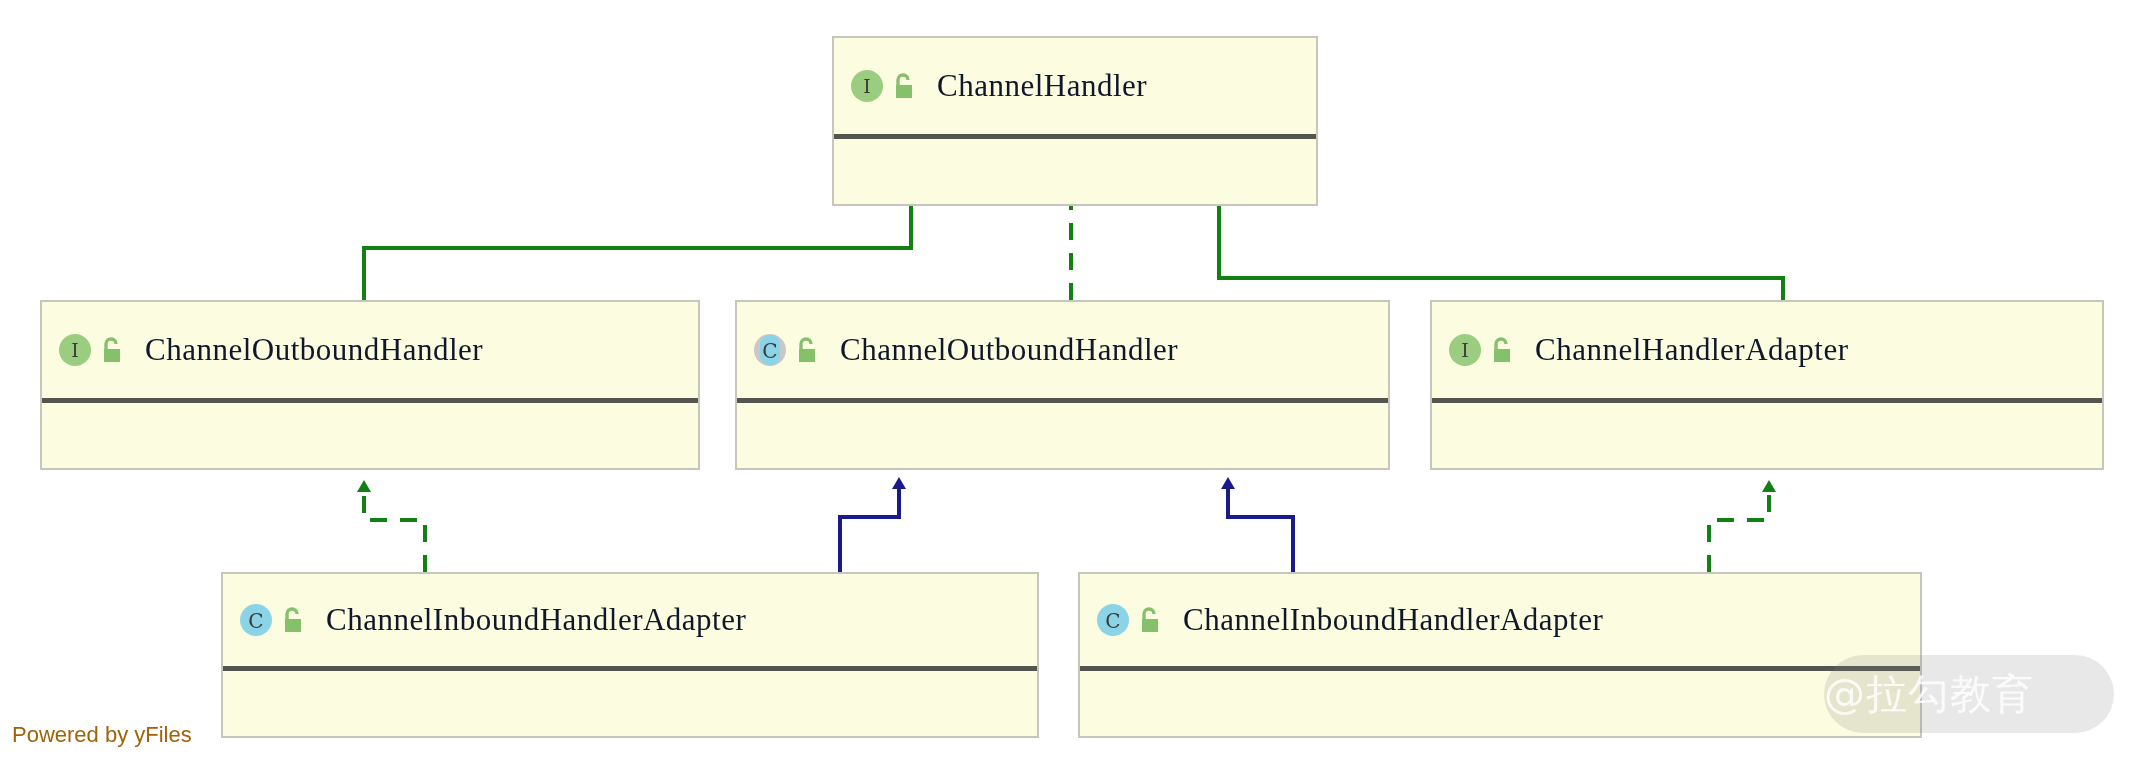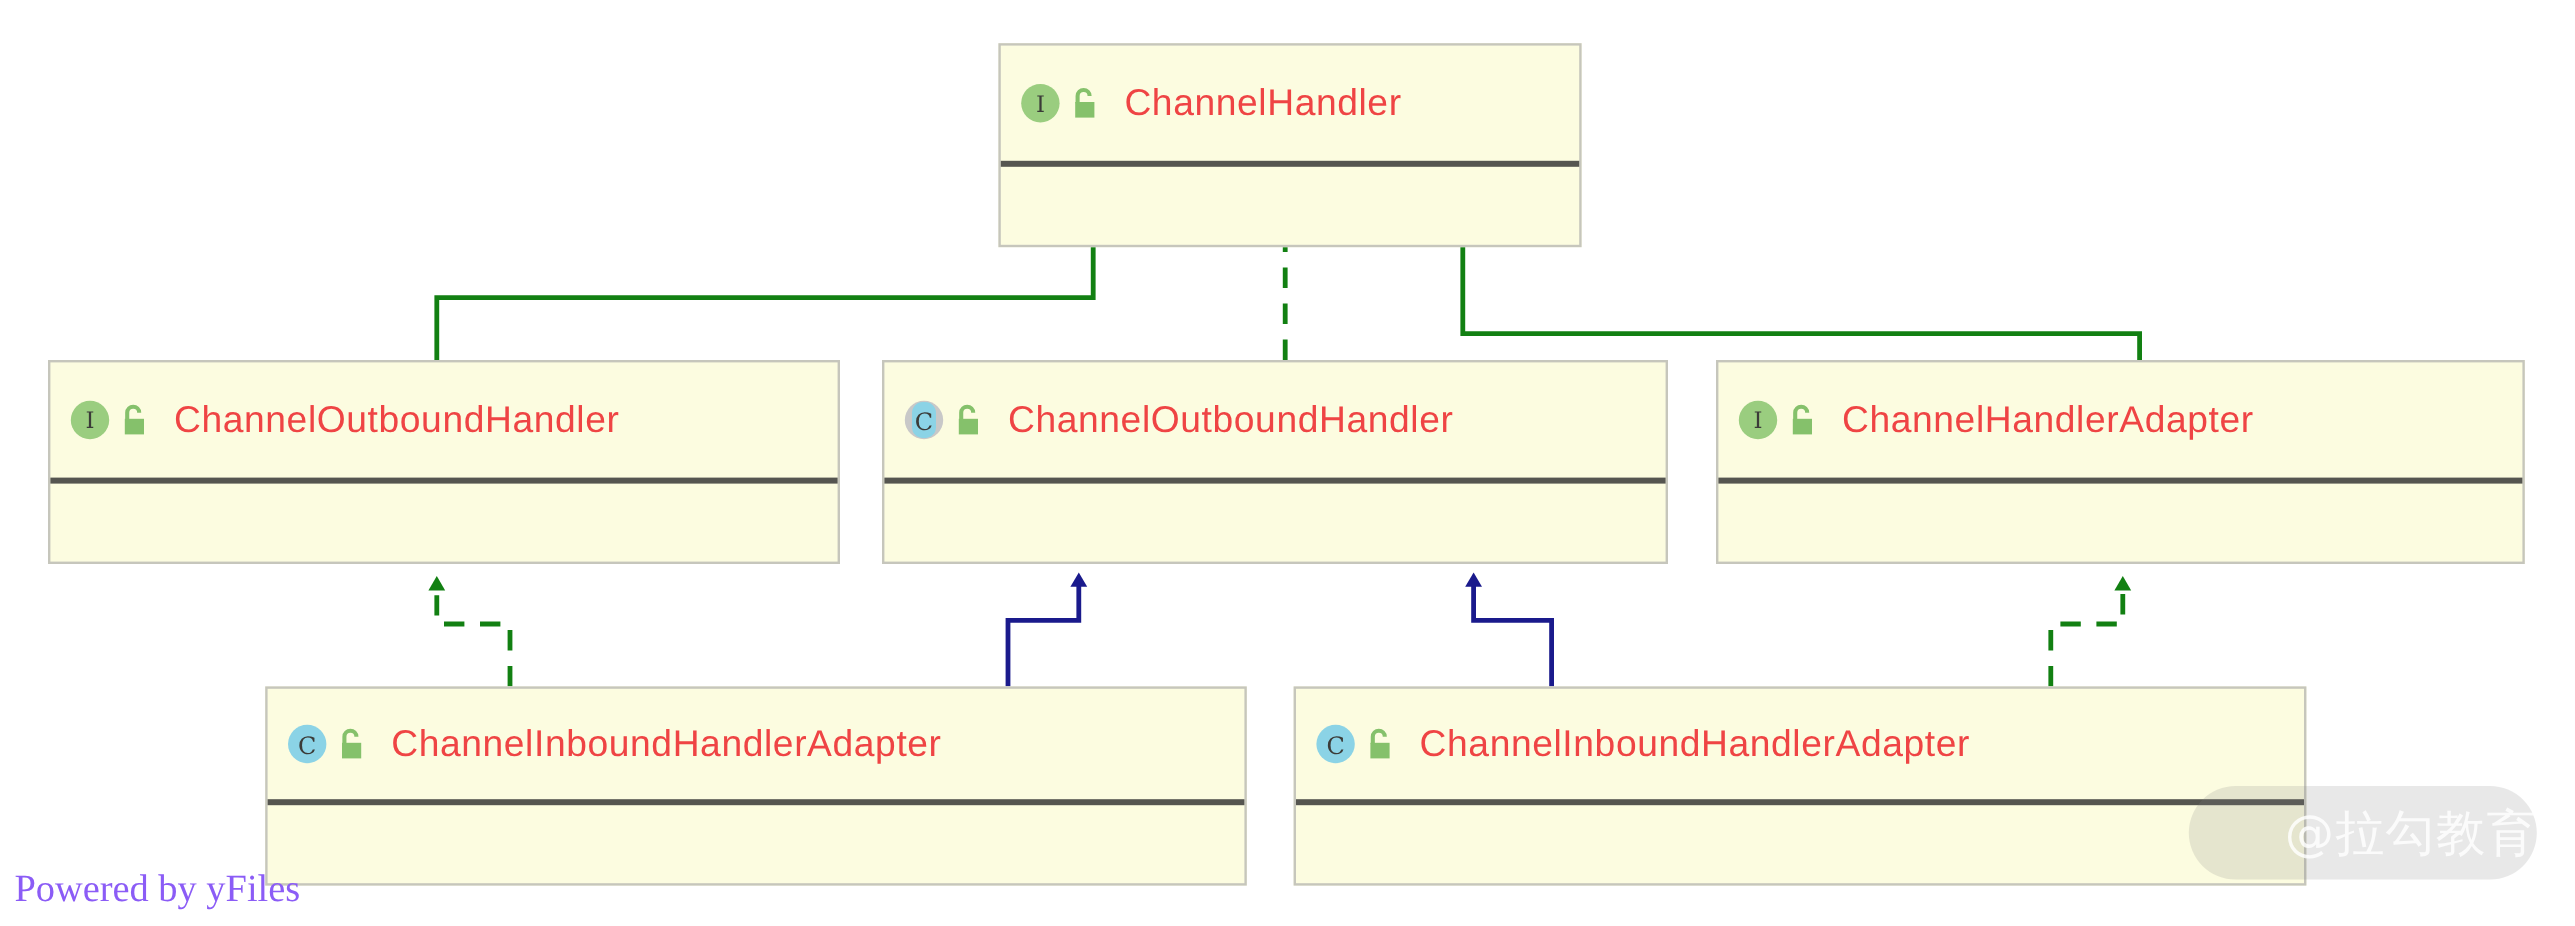--- a/index.html
+++ b/index.html
@@ -23,23 +23,23 @@
     padding-left:16px;
     box-sizing:border-box;
     position:relative;
   }
   .uml-divider{
     height:5px;background:#555550;flex:none;
   }
   .uml-body{flex:1 1 auto;}
 
   .uml-title{
-    font-family:Liberation Sans, sans-serif;
+    font-family:Liberation Serif, serif;
     font-size:31px;
-    color:#ef4444;
+    color:#0f172a;
     letter-spacing:0.5px;
     white-space:nowrap;
     margin-left:22px;
   }
 
   
   .icon-stereo{
     width:34px;height:34px;position:relative;flex:none;
     display:flex;align-items:center;justify-content:center;
   }
@@ -48,30 +48,30 @@
   .icon-lock{width:26px;height:30px;flex:none;margin-left:5px;
     display:flex;align-items:center;justify-content:center;}
   .icon-lock svg{display:block;}
 
   
   #edges{position:absolute;left:0;top:0;width:2146px;height:772px;pointer-events:none;}
 
   
   .powered{
     position:absolute;left:12px;top:722px;
-    font-size:32px;color:#8b5cf6;
-    font-family:Liberation Serif, serif;
+    font-size:22px;color:#a16207;
+    font-family:Liberation Sans, sans-serif;
     white-space:nowrap;
   }
   .watermark{
     position:absolute;left:1824px;top:655px;
     width:290px;height:78px;
     border-radius:39px;
     background:rgba(130,130,130,0.18);
-    display:flex;align-items:center;justify-content:flex-end;
+    display:flex;align-items:center;justify-content:flex-start;
   }
   .watermark span{
     font-family:"DejaVu Sans", sans-serif;
     font-size:41px;color:rgba(255,255,255,0.82);
     letter-spacing:1px;white-space:nowrap;
   }
 </style>
 </head>
 <body>
 

